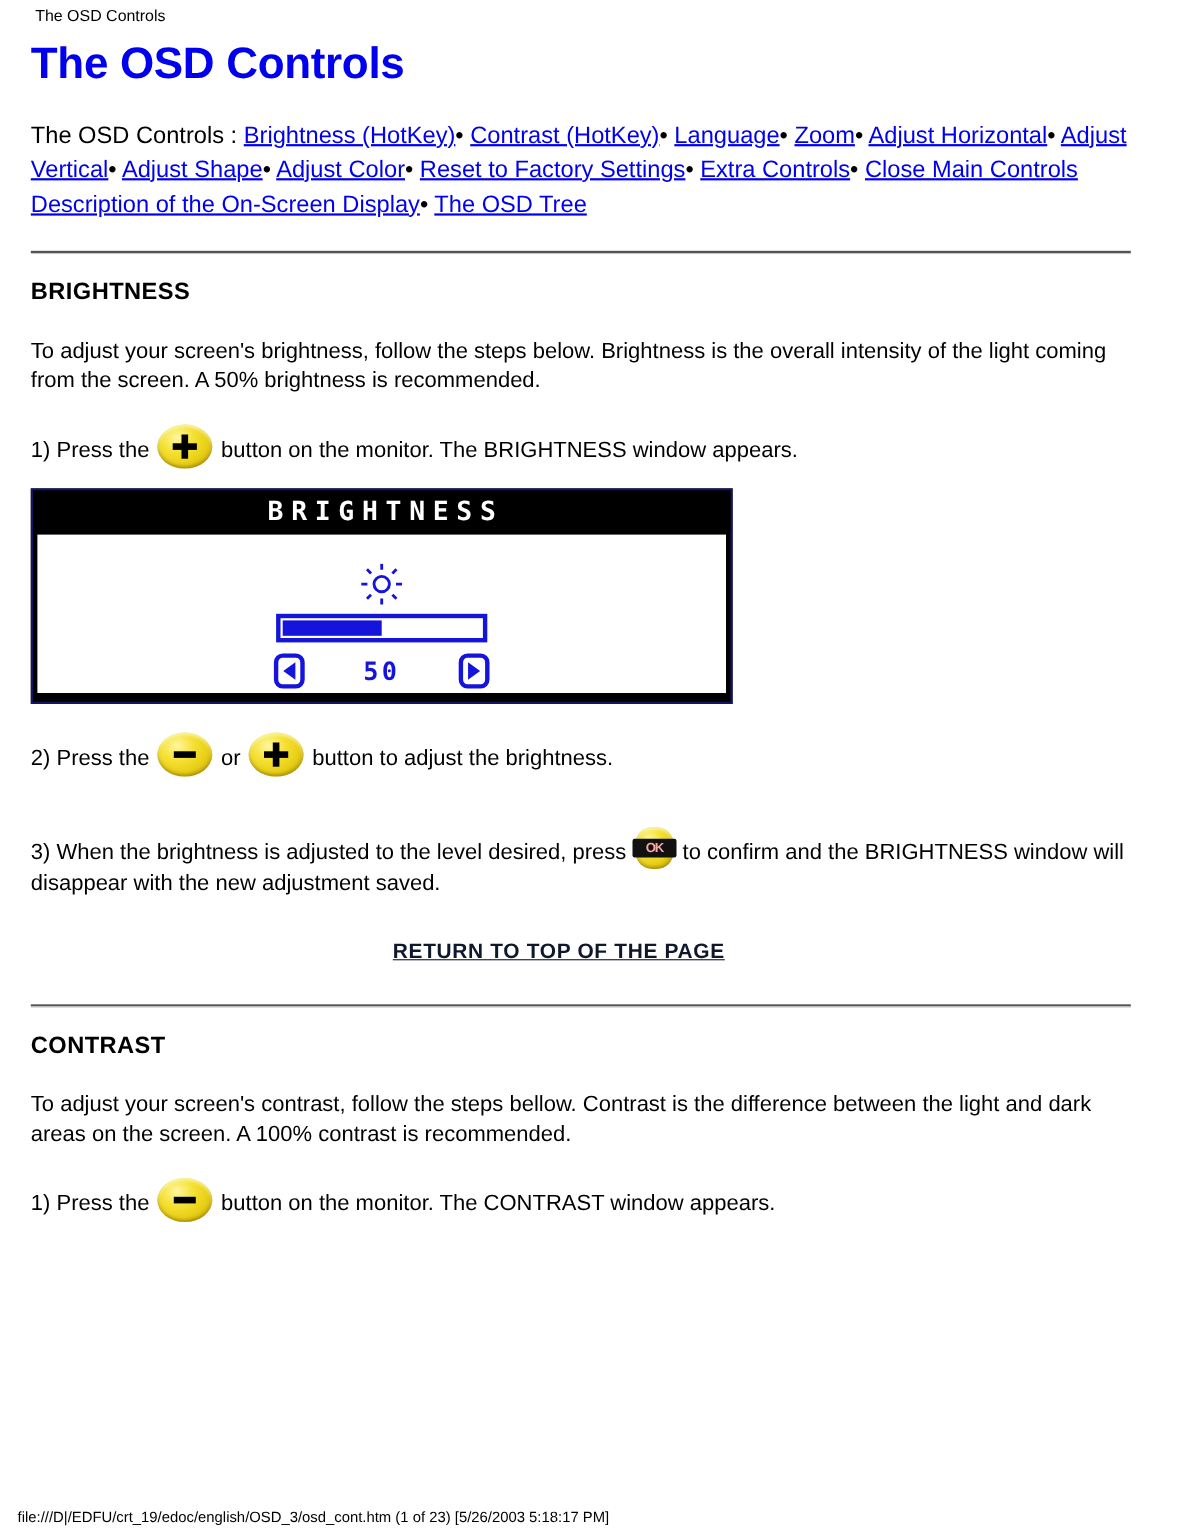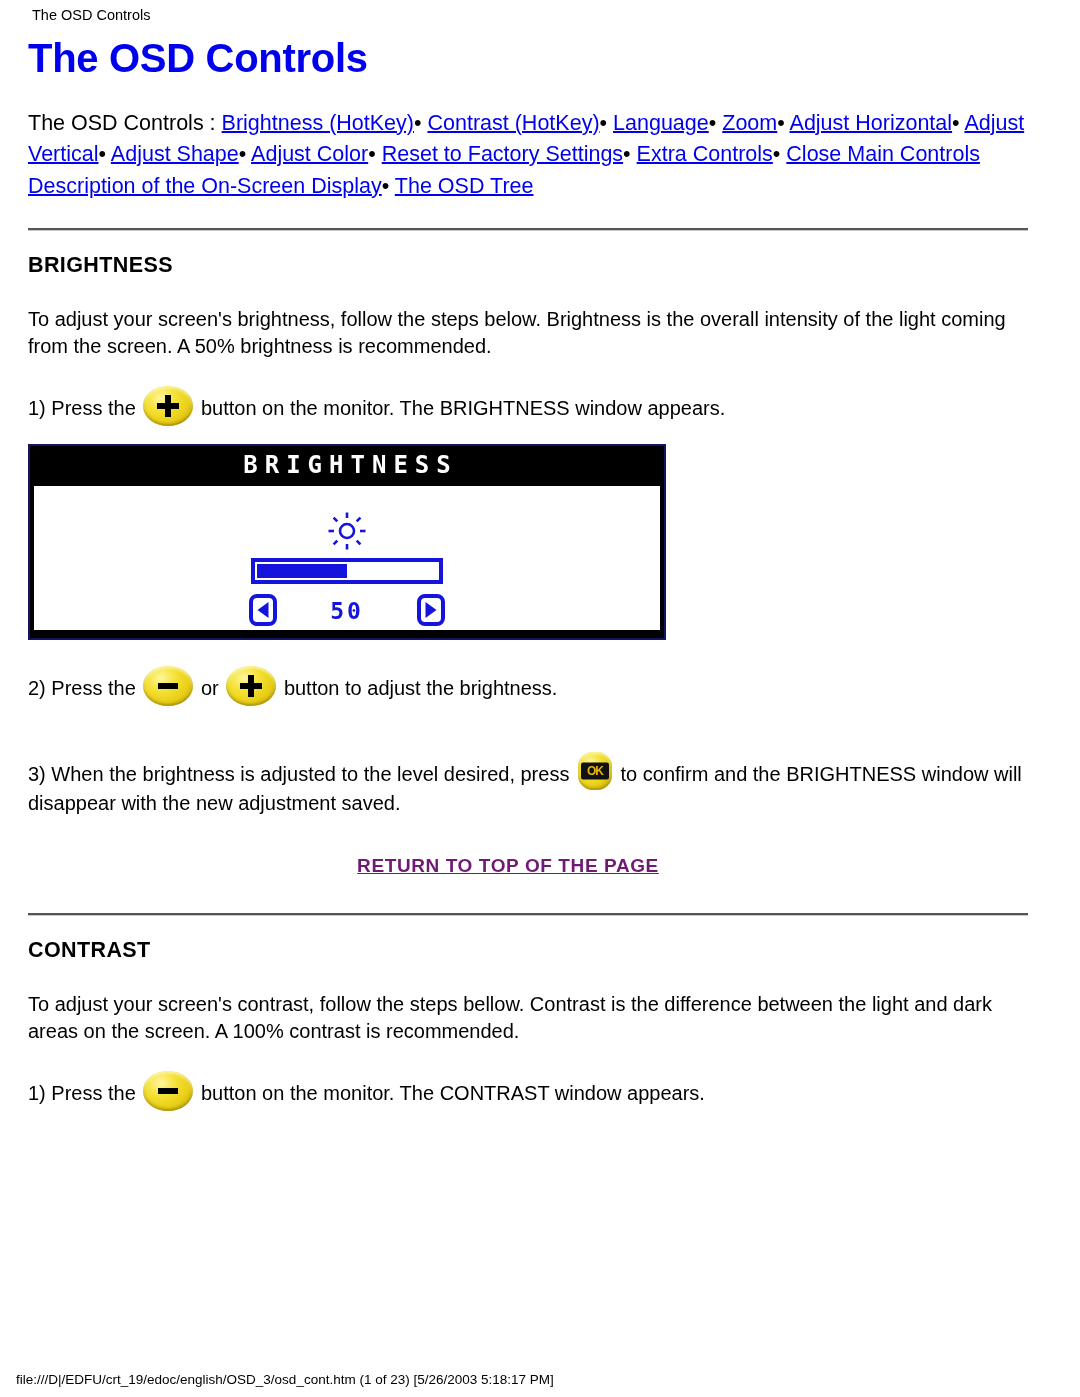--- a/index.html
+++ b/index.html
@@ -121,25 +121,25 @@
     height: 38px;
     border-radius: 44% / 38%;
     vertical-align: -9px;
     margin: 0 3px;
   }
   .btn-ok .okbox {
     position: absolute;
     left: 50%;
     top: 50%;
     transform: translate(-50%,-50%);
-    width: 28px;
+    width: 40px;
     height: 17px;
     background: #111;
     border-radius: 2px;
-    color: #eab308;
+    color: #fca5a5;
     font-family: "Liberation Sans", sans-serif;
     font-size: 12px;
     font-weight: bold;
     line-height: 17px;
     text-align: center;
     letter-spacing: -1px;
   }
 
   
   .osd {
@@ -241,21 +241,21 @@
     letter-spacing: 3px;
   }
 
   
   .ret-wrap {
     text-align: center;
     margin: 38px 0 0 0;
     padding-right: 40px;
   }
   a.ret-link {
-    color: #701a75;
+    color: #0f172a;
     text-decoration: underline;
     font-size: 19px;
     font-weight: bold;
     letter-spacing: 0.6px;
   }
 
   
   .footer {
     position: absolute;
     left: 16px;

